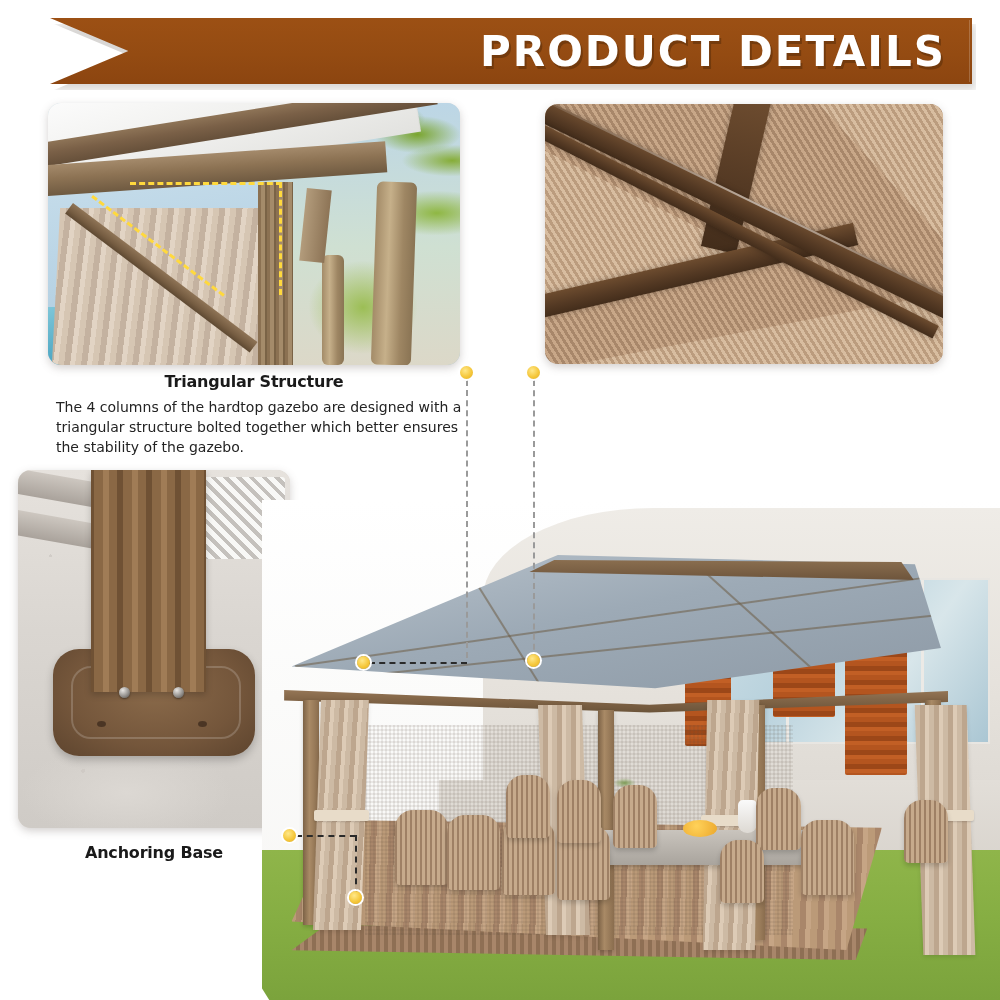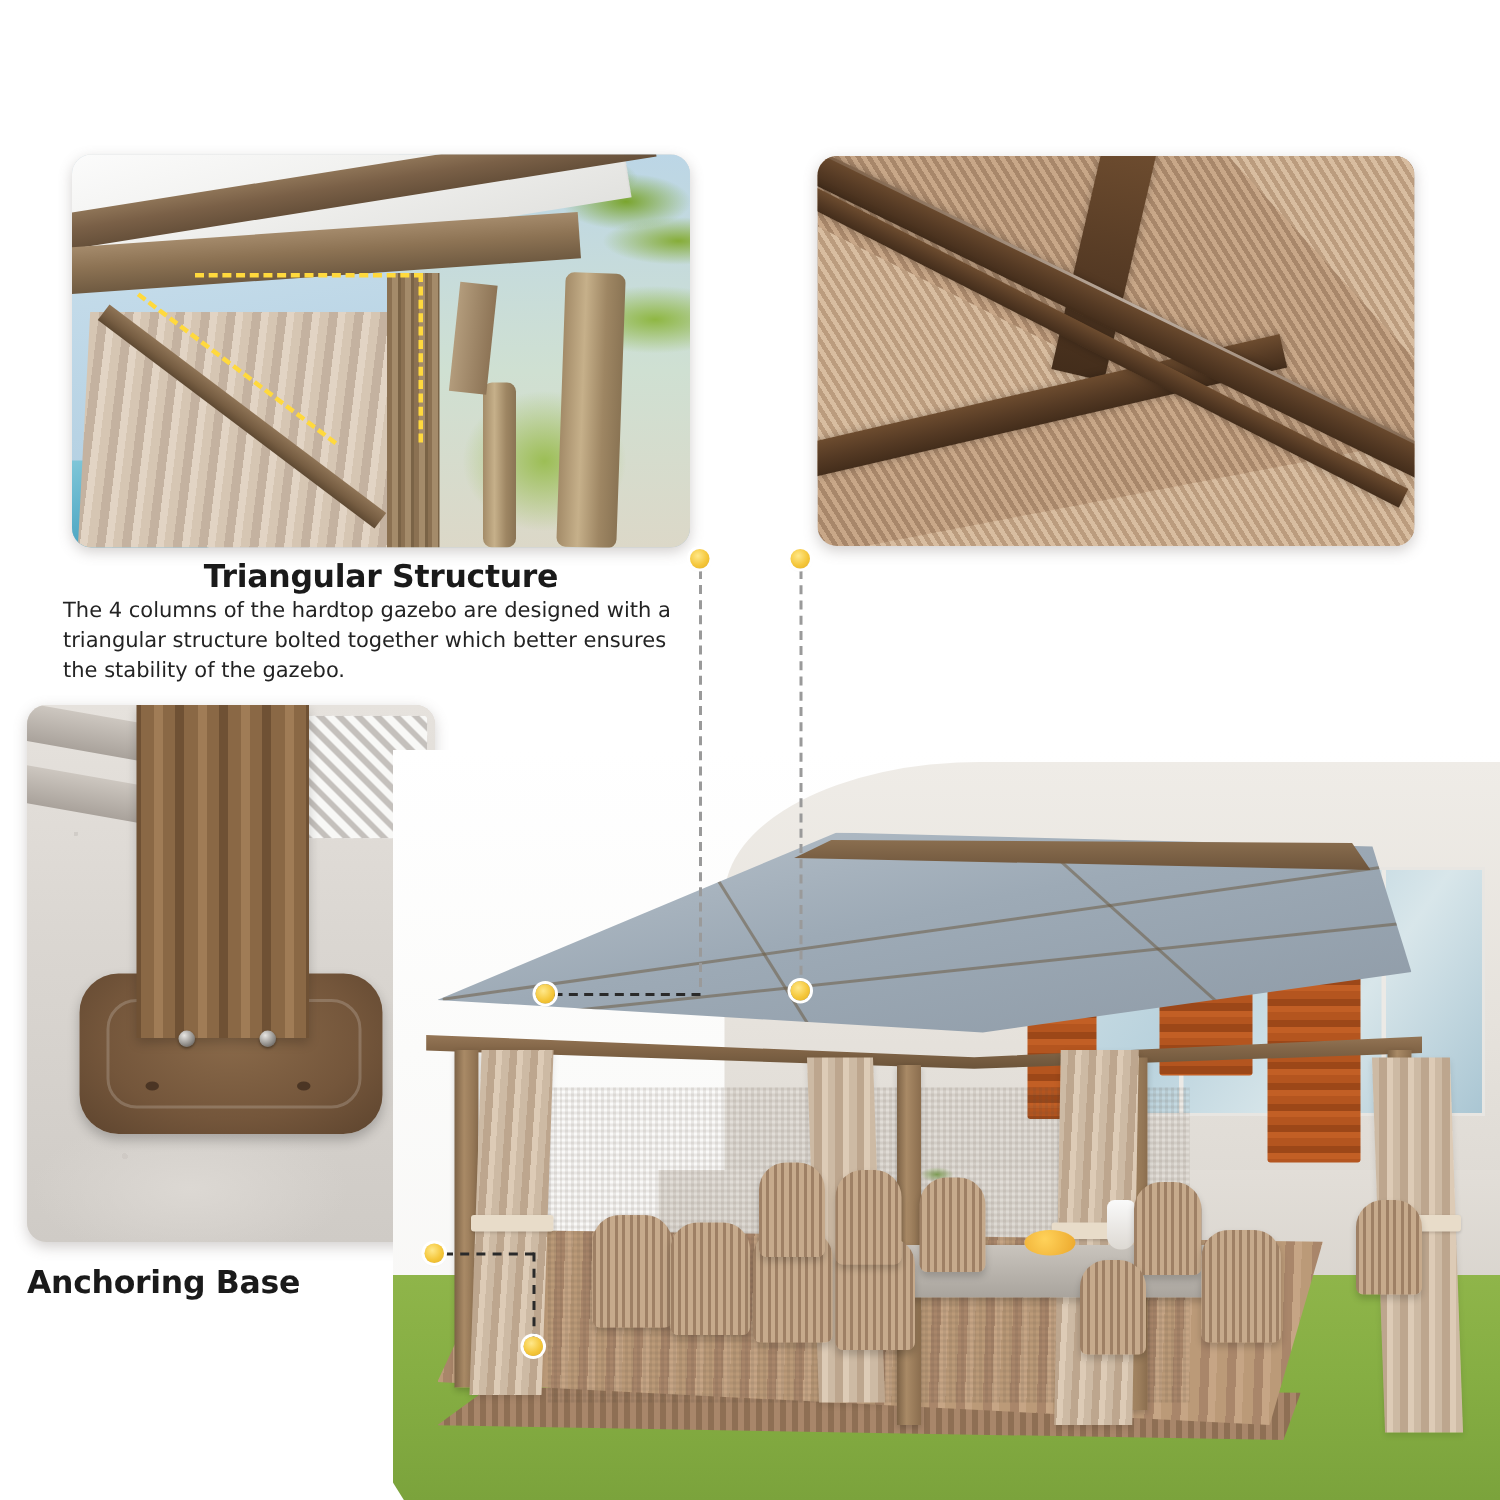--- a/index.html
+++ b/index.html
@@ -214,32 +214,32 @@
   .p3-hole{
     position:absolute;width:9px;height:6px;border-radius:50%;
     background:rgba(60,42,28,.75);
   }
   .p3-hole.h1{left:29%;top:70%;}
   .p3-hole.h2{left:66%;top:70%;}
 
   
   .sec-title{
     position:absolute;color:#1a1a1a;font-weight:bold;
-    font-size:21px;letter-spacing:-.2px;
+    font-size:16px;letter-spacing:-.2px;
     font-family:"DejaVu Sans", sans-serif;
   }
   .sec-body{
     position:absolute;color:#232323;font-size:14px;line-height:1.42;
     font-family:"DejaVu Sans", sans-serif;
   }
   .t1-title{left:48px;top:372px;width:412px;text-align:center;}
-  .t1-body {left:42px;top:398px;width:414px;}
+  .t1-body {left:56px;top:398px;width:414px;}
   .t2-title{left:545px;top:372px;width:398px;text-align:center;}
   .t2-body {left:543px;top:398px;width:402px;}
-  .t3-title{left:18px;top:843px;width:272px;text-align:left;}
+  .t3-title{left:18px;top:843px;width:272px;text-align:center;}
   .t3-body {left:18px;top:869px;width:276px;}
 
   
   .hero{
     position:absolute;left:262px;top:500px;width:738px;height:500px;
     overflow:hidden;
     clip-path:ellipse(82% 108% at 72% 46%);
   }
   .hero-sky{position:absolute;inset:0;background:linear-gradient(180deg,#ffffff 0%,#fbfbfa 40%,#f6f5f3 100%);}
   .house{
@@ -380,20 +380,26 @@
   .hline{
     position:absolute;height:0;border-top:2px dashed #2a2a2a;z-index:35;
   }
   .vline.dark{border-left:2px dashed #2a2a2a;}
 </style>
 </head>
 <body>
 
 <div class="page">
 
+  <div class="header">
+    <div class="ribbon-shadow"></div>
+    <div class="ribbon"></div>
+    <div class="ribbon-inner-line"></div>
+    <div class="header-title">PRODUCT DETAILS</div>
+  </div>
 
   <div class="photo photo-1">
     <div class="p1-sky"></div>
     <div class="p1-trees"></div>
     <div class="p1-trunk a"></div>
     <div class="p1-trunk b"></div>
     <div class="p1-pool"></div>
     <div class="p1-roof"></div>
     <div class="p1-roof-edge"></div>
     <div class="p1-curtain"></div>

